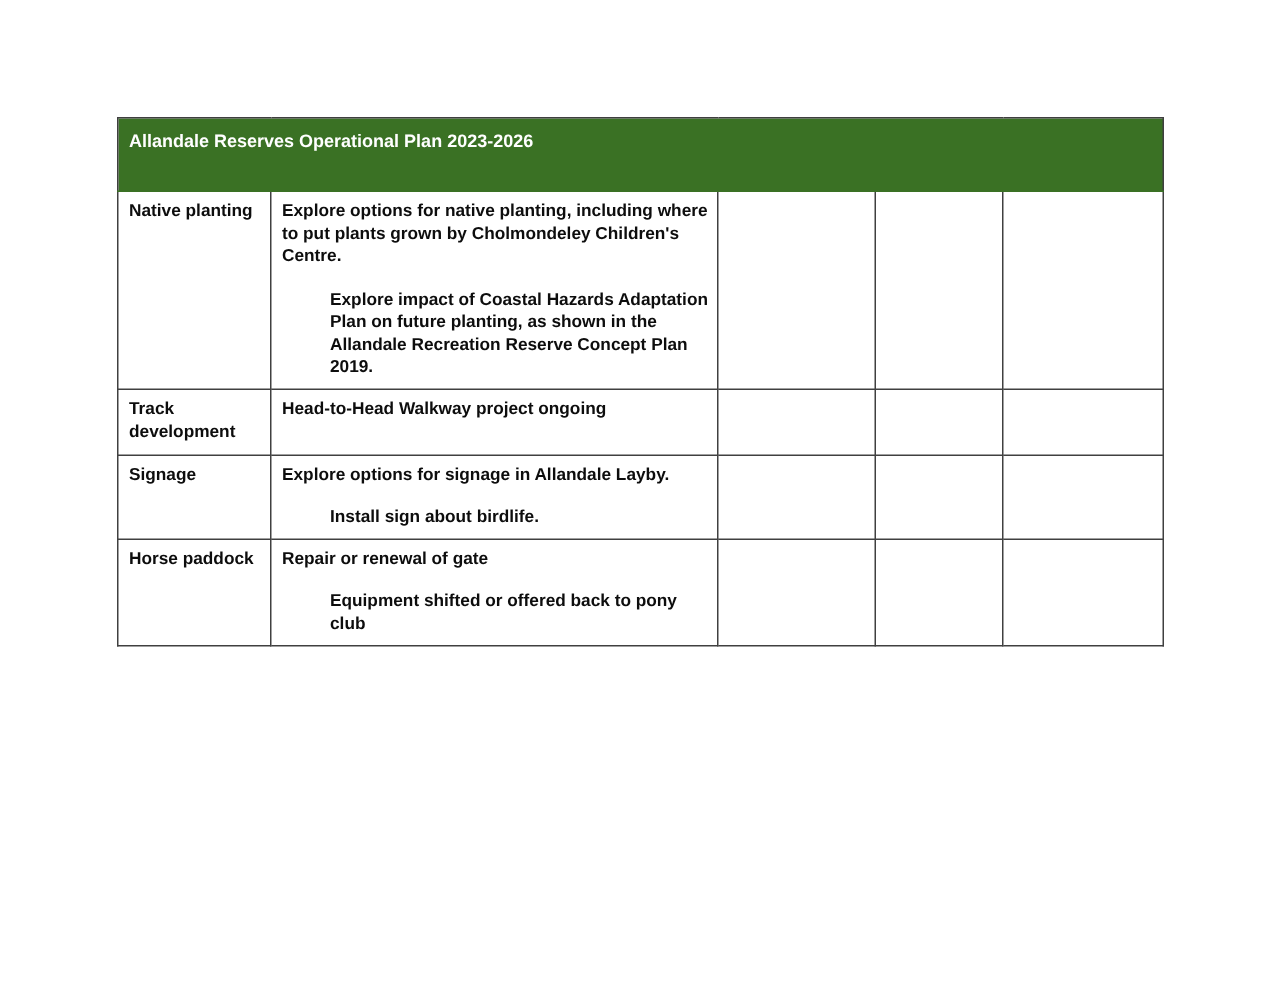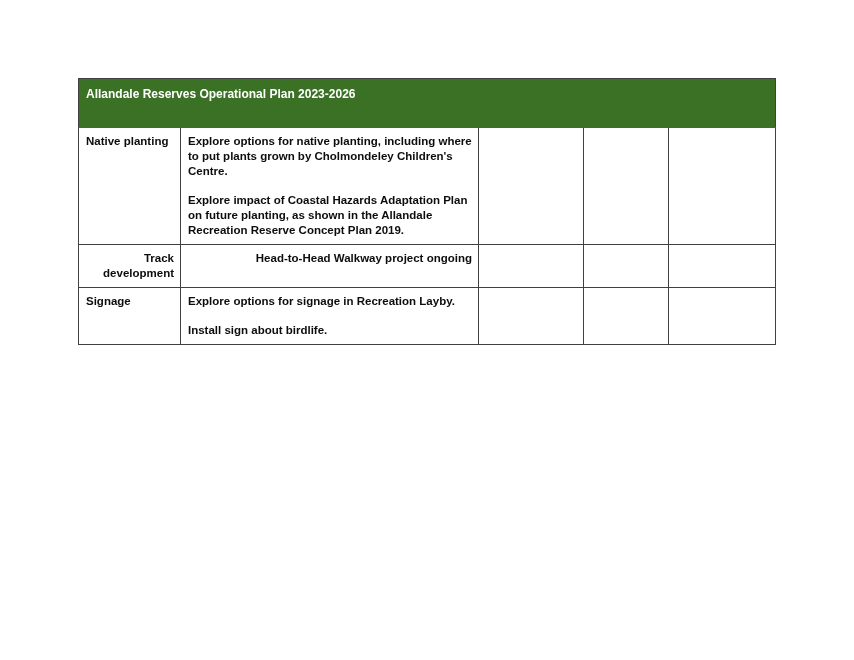--- a/index.html
+++ b/index.html
@@ -84,29 +84,30 @@
   col.c-asp     { width: 85px; }
   col.c-bau     { width: 107px; }
 
   td.cell-focus { padding-right: 4px; }
 
   .para {
     margin: 0;
   }
   .para + .para {
     margin-top: 13px;
+    margin-left: 32px;
   }
 
   td.empty-cell {
     padding: 0;
   }
 
   
   tr.r-native td { height: 86px; }
-  tr.r-track  td { height: 29px; text-align: right; }
+  tr.r-track  td { height: 29px; }
   tr.r-sign   td { height: 41px; }
   tr.r-fence  td { height: 38px; }
   tr.r-horse  td { height: 38px; }
   tr.r-soak   td { height: 57px; }
   tr.r-tree   td { height: 55px; }
 </style>
 </head>
 <body>
 
 <div class="page">
@@ -140,22 +141,32 @@
             <td>
               <div class="para">Head-to-Head Walkway project ongoing</div>
             </td>
             <td class="empty-cell"></td>
             <td class="empty-cell"></td>
             <td class="empty-cell"></td>
           </tr>
           <tr class="r-sign">
             <td class="cell-focus">Signage</td>
             <td>
-              <div class="para">Explore options for signage in Recreation Layby.</div>
+              <div class="para">Explore options for signage in Allandale Layby.</div>
               <div class="para">Install sign about birdlife.</div>
+            </td>
+            <td class="empty-cell"></td>
+            <td class="empty-cell"></td>
+            <td class="empty-cell"></td>
+          </tr>
+          <tr class="r-horse">
+            <td class="cell-focus">Horse paddock</td>
+            <td>
+              <div class="para">Repair or renewal of gate</div>
+              <div class="para">Equipment shifted or offered back to pony club</div>
             </td>
             <td class="empty-cell"></td>
             <td class="empty-cell"></td>
             <td class="empty-cell"></td>
           </tr>
         </tbody>
     </table>
   </div>
 </div>
 

